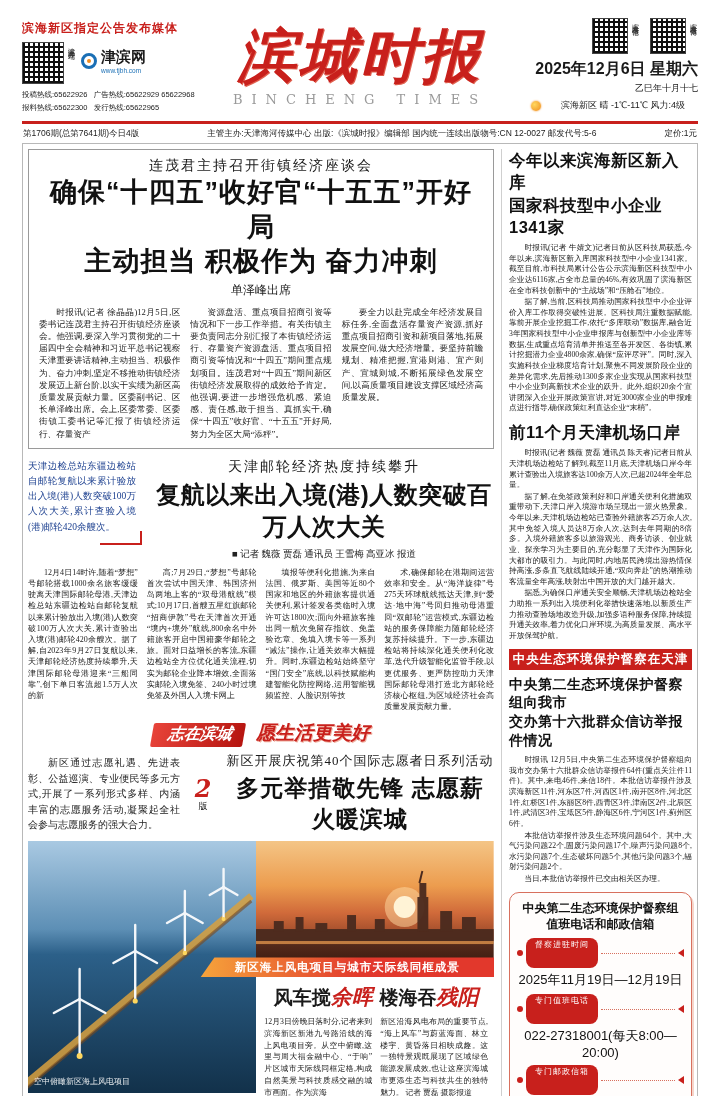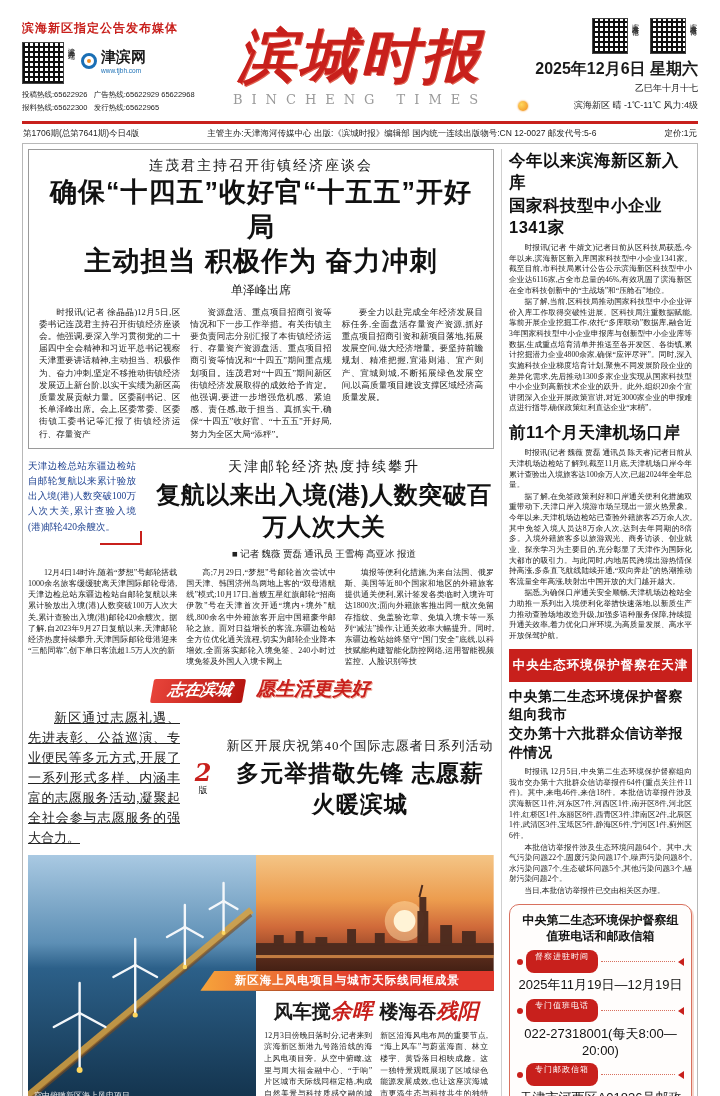--- a/index.html
+++ b/index.html
@@ -31,21 +31,21 @@
   .hotlines { margin-top:5px; font-size:7.5px; color:#222; line-height:1.7; font-family:"Liberation Sans",sans-serif; white-space:pre; }
   .mh-center { position:absolute; left:50%; top:8px; transform:translateX(-50%); width:320px; text-align:center; }
   .paper-title { color:#c8201c; font-size:58px; line-height:1.05; font-weight:bold; font-style:italic;
                  font-family:"DejaVu Serif", serif; letter-spacing:3px; text-shadow:1px 1px 0 #e0604f; }
   .paper-title-en { color:#9a9a9a; font-size:13px; letter-spacing:9px; margin-top:5px; font-family:"DejaVu Serif",serif; }
   .mh-right { position:absolute; right:0; top:0; width:180px; }
   .qr-row { display:flex; justify-content:flex-end; gap:10px; }
   .qr-unit { display:flex; gap:2px; }
   .date-line { font-weight:bold; font-size:16px; text-align:right; margin-top:5px; font-family:"Liberation Sans",sans-serif; }
   .lunar { font-size:9px; text-align:right; margin-top:2px; font-family:"Liberation Sans",sans-serif; }
-  .weather { display:flex; justify-content:space-between; align-items:center; gap:20px; font-size:9px; margin-top:4px; font-family:"Liberation Sans",sans-serif; }
+  .weather { display:flex; justify-content:center; align-items:center; gap:20px; font-size:9px; margin-top:4px; font-family:"Liberation Sans",sans-serif; }
   .sun-icon { width:10px; height:10px; border-radius:50%; background:radial-gradient(circle at 35% 35%, #ffd75e, #f08c1e); box-shadow:0 0 2px #f08c1e; }
   .red-rule { height:3px; background:#c8201c; margin-top:3px; }
   .info-line { display:flex; justify-content:space-between; align-items:center; font-size:8.5px; color:#222;
                padding:4px 1px 3px; font-family:"Liberation Sans",sans-serif; }
 
   
   .content { border:1px solid #b8b8b8; display:flex; padding:5px; gap:7px; }
   .left-main { width:466px; }
   .sidebar { flex:1; border-left:1px solid #cfcfcf; padding-left:7px; }
 
@@ -69,21 +69,21 @@
   .cruise-body { display:flex; gap:9px; margin-top:6px; text-align:justify; }
   .cruise-body .col { flex:1; font-size:8px; line-height:1.4; color:#222; text-indent:2em; }
 
   
   .vol-banner { text-align:center; margin:8px 0 2px; }
   .vb1 { display:inline-block; background:linear-gradient(100deg,#e8443a,#b5140f); color:#fff; font-weight:bold;
          font-size:16px; font-style:italic; font-family:"DejaVu Serif",serif; padding:1px 12px 2px 16px;
          transform:skewX(-10deg); border-radius:2px; }
   .vb2 { color:#c8201c; font-weight:bold; font-size:19px; font-style:italic; font-family:"DejaVu Serif",serif; margin-left:8px; text-shadow:1px 1px 0 #f0b0a0; }
   .vol-row { display:flex; gap:8px; align-items:center; margin:5px 0 6px; }
-  .vol-blurb { width:152px; font-size:13px; line-height:1.55; text-align:justify; color:#222; text-indent:2em;text-decoration:underline; }
+  .vol-blurb { width:152px; font-size:10px; line-height:1.55; text-align:justify; color:#222; text-indent:2em; }
   .vol-badge { width:30px; text-align:center; line-height:1; }
   .vol-badge-num { color:#c8201c; font-size:24px; font-weight:bold; font-style:italic; font-family:"DejaVu Serif",serif; }
   .vol-badge-ban { font-size:9px; margin-top:1px; }
   .vol-head { flex:1; text-align:center; }
   .vol-kicker { font-size:13px; letter-spacing:1px; }
   .vol-headline { font-family:"Liberation Sans",sans-serif; font-weight:bold; font-size:23px; letter-spacing:1px; margin-top:3px; color:#111; }
 
   
   .photo { position:relative; height:252px; margin-top:2px; }
   .photo-wind { position:absolute; left:0; top:0; width:49%; height:100%; overflow:hidden; }
@@ -100,28 +100,28 @@
   .cap-body { display:flex; gap:8px; margin-top:5px; text-align:justify; }
   .cap-body .col { flex:1; font-size:7.8px; line-height:1.5; color:#222; }
 
   
   .sb-headline { font-family:"Liberation Sans",sans-serif; font-weight:bold; font-size:16.5px; line-height:1.35; color:#111; letter-spacing:0.5px; }
   .sb-headline.sm { font-size:14px; }
   .sb-body { margin-top:5px; }
   .sb-body p { font-size:7.7px; line-height:1.38; text-align:justify; text-indent:2em; color:#222; margin-bottom:1px; }
   .sb-sec { margin-bottom:7px; }
   .sb-banner { background:#c8201c; color:#fff; text-align:center; font-weight:bold; font-size:12.5px;
-               padding:8px 0; margin:2px 0 5px; font-family:"Liberation Sans",sans-serif; letter-spacing:1px; }
+               padding:2px 0; margin:2px 0 5px; font-family:"Liberation Sans",sans-serif; letter-spacing:1px; }
   .contact-box { border:1.5px solid #d8705e; border-radius:10px; padding:7px 7px 8px; margin:2px 0 8px;
                  box-shadow:2px 2px 0 #f5d6cc; background:#fffdfc; }
   .cb-title { text-align:center; font-weight:bold; font-size:12px; line-height:1.4; font-family:"Liberation Sans",sans-serif; color:#111; }
   .cb-item { margin-top:5px; }
   .cb-label-row { display:flex; align-items:center; gap:3px; }
   .cb-dot { width:6px; height:6px; border-radius:50%; background:#c8201c; flex:none; }
-  .cb-pill { background:#c8201c; color:#fff; font-size:8px; padding:1px 9px 11px; border-radius:8px; font-family:"Liberation Sans",sans-serif; letter-spacing:1px; }
+  .cb-pill { background:#c8201c; color:#fff; font-size:8px; padding:1px 9px 18px; border-radius:8px; font-family:"Liberation Sans",sans-serif; letter-spacing:1px; }
   .cb-dotline { flex:1; border-top:1.5px dotted #d8705e; }
   .cb-tri { width:0; height:0; border-top:4px solid transparent; border-bottom:4px solid transparent; border-right:6px solid #c8201c; }
   .cb-value { text-align:center; font-size:13px; margin-top:3px; font-family:"Liberation Sans",sans-serif; color:#111; }
   .study-box { border:1px solid #aaa; padding:5px 6px 6px; text-align:center; }
   .stb-banner { background:#c8201c; color:#fff; font-weight:bold; font-size:13px; padding:2.5px 0; font-family:"Liberation Sans",sans-serif; letter-spacing:1px; }
 </style>
 </head>
 <body>
 
 <div class="page">
@@ -202,20 +202,21 @@
           <div class="cruise-head">
             <div class="cruise-kicker">天津邮轮经济热度持续攀升</div>
             <div class="cruise-headline">复航以来出入境(港)人数突破百万人次大关</div>
             <div class="cruise-byline">■ 记者 魏薇 贾磊 通讯员 王雪梅 高亚冰 报道</div>
           </div>
         </div>
         <div class="cruise-body">
           <div class="col">12月4日14时许,随着“梦想”号邮轮搭载1000余名旅客缓缓驶离天津国际邮轮母港,天津边检总站东疆边检站自邮轮复航以来累计验放出入境(港)人数突破100万人次大关,累计查验出入境(港)邮轮420余艘次。据了解,自2023年9月27日复航以来,天津邮轮经济热度持续攀升,天津国际邮轮母港迎来“三船同靠”,创下单日客流超1.5万人次的新</div>
           <div class="col">高;7月29日,“梦想”号邮轮首次尝试中国天津、韩国济州岛两地上客的“双母港航线”模式;10月17日,首艘五星红旗邮轮“招商伊敦”号在天津首次开通“境内+境外”航线,800余名中外籍旅客开启中国籍豪华邮轮之旅。面对日益增长的客流,东疆边检站全方位优化通关流程,切实为邮轮企业降本增效,全面落实邮轮入境免签、240小时过境免签及外国人入境卡网上</div>
           <div class="col">填报等便利化措施,为来自法国、俄罗斯、美国等近80个国家和地区的外籍旅客提供通关便利,累计签发各类临时入境许可达1800次;面向外籍旅客推出同一航次免留存指纹、免盖验讫章、免填入境卡等一系列“减法”操作,让通关效率大幅提升。同时,东疆边检站始终坚守“国门安全”底线,以科技赋能构建智能化防控网络,运用智能视频监控、人脸识别等技</div>
+          <div class="col">术,确保邮轮在港期间运营效率和安全。从“海洋旋律”号275天环球航线抵达天津,到“爱达·地中海”号回归推动母港重回“双邮轮”运营模式,东疆边检站的服务保障能力随邮轮经济复苏持续提升。下一步,东疆边检站将持续深化通关便利化改革,迭代升级智能化监管手段,以更优服务、更严防控助力天津国际邮轮母港打造北方邮轮经济核心枢纽,为区域经济社会高质量发展贡献力量。</div>
         </div>
       </div>
 
       <div class="vol-banner">
         <span class="vb1">志在滨城</span>
         <span class="vb2">愿生活更美好</span>
       </div>
       <div class="vol-row">
         <div class="vol-blurb">新区通过志愿礼遇、先进表彰、公益巡演、专业便民等多元方式,开展了一系列形式多样、内涵丰富的志愿服务活动,凝聚起全社会参与志愿服务的强大合力。</div>
         <div class="vol-badge">

